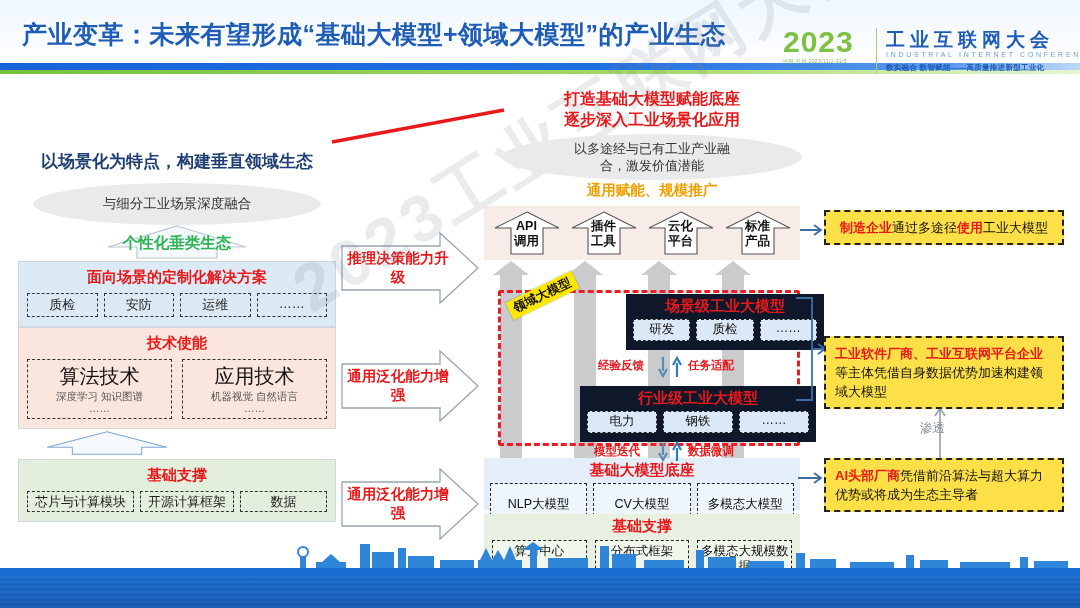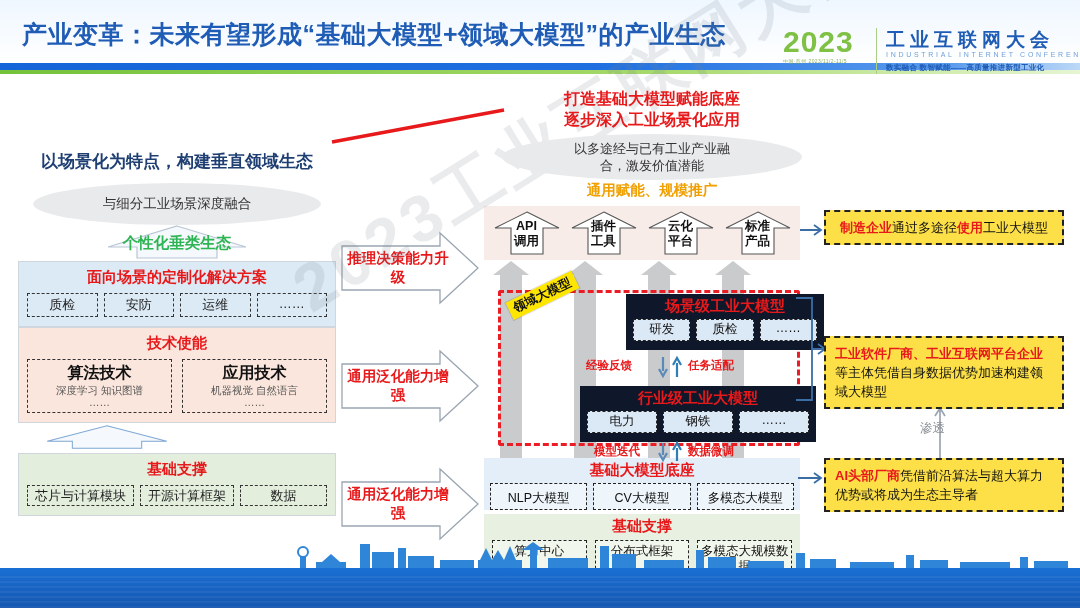--- a/index.html
+++ b/index.html
@@ -103,21 +103,21 @@
   .chips { display:flex; gap:6px; justify-content:center; }
   .chip {
     border:1.6px dashed #333; background:transparent;
     font-size:13px; color:#222; padding:2px 7px; white-space:nowrap;
   }
   .chip.wide { flex:1; text-align:center; }
   .sub2 { display:flex; gap:10px; }
   .sub2 > div {
     flex:1; border:1.8px dashed #333; text-align:center; padding:3px 2px 4px;
   }
-  .sub2 .t { font-size:16px; font-weight:bold; color:#111; }
+  .sub2 .t { font-size:20px; font-weight:normal; color:#111; }
   .sub2 .d { font-size:10.5px; color:#555; line-height:12px; }
   .anno-red {
     position:absolute; font-size:12px; font-weight:bold; color:#e8191b; white-space:nowrap;
   }
   
   #mid-arrows { position:absolute; left:340px; top:230px; width:150px; height:330px; z-index:2; }
   .big-arrow { position:relative; width:140px; height:76px; }
   .big-arrow .lbl {
     position:absolute; left:6px; top:50%; transform:translateY(-50%);
     width:104px; text-align:center;
@@ -154,21 +154,21 @@
   }
   .flowlbl { position:absolute; font-size:11.5px; font-weight:bold; color:#e8191b; white-space:nowrap; }
   #base-box {
     position:absolute; left:0; top:252px; width:316px; height:52px;
     background:#e4eef8;
   }
   #base-box .bt { text-align:center; font-size:15px; font-weight:bold; color:#e8191b; padding-top:3px; }
   #base-box .bc { display:flex; gap:6px; justify-content:center; padding:3px 6px 0; }
   #base-box .bc > div {
     flex:1; border:1.6px dashed #222; background:#eef5fb;
-    font-size:12.5px; text-align:center; color:#111; padding:6px 0 2px;
+    font-size:12.5px; text-align:center; color:#111; padding:12px 0 2px;
   }
   #support-box {
     position:absolute; left:0; top:308px; width:316px; height:68px; background:#e8f0e2;
   }
   #support-box .bt { text-align:center; font-size:15px; font-weight:bold; color:#e8191b; padding-top:3px; }
   #support-box .bc { display:flex; gap:8px; justify-content:center; padding:4px 8px 0; }
   #support-box .bc > div {
     flex:1; border:1.6px dashed #222; background:#f1f7ec;
     font-size:12.5px; text-align:center; color:#111; line-height:15px; padding:3px 0 4px;
   }
@@ -373,21 +373,21 @@
 
   <div class="mdl-box" style="left:110px;top:88px;width:198px;height:56px">
     <div class="mdl-title">场景级工业大模型</div>
     <div class="mdl-chips">
       <div>研发</div>
       <div>质检</div>
       <div>……</div>
     </div>
   </div>
 
-  <div class="flowlbl" style="left:102px;top:152px">经验反馈</div>
+  <div class="flowlbl" style="left:114px;top:152px">经验反馈</div>
   <svg class="conn" style="left:172px;top:150px" width="30" height="22">
     <path d="M7 1 L7 15 M3 13 L7 20 L11 13" stroke="#5b8ab8" stroke-width="2.2" fill="none"></path>
     <path d="M21 21 L21 7 M17 9 L21 2 L25 9" stroke="#2e7fb5" stroke-width="2.2" fill="none"></path>
   </svg>
   <div class="flowlbl" style="left:204px;top:152px">任务适配</div>
 
   <div class="mdl-box" style="left:64px;top:180px;width:236px;height:56px">
     <div class="mdl-title">行业级工业大模型</div>
     <div class="mdl-chips">
       <div>电力</div>

